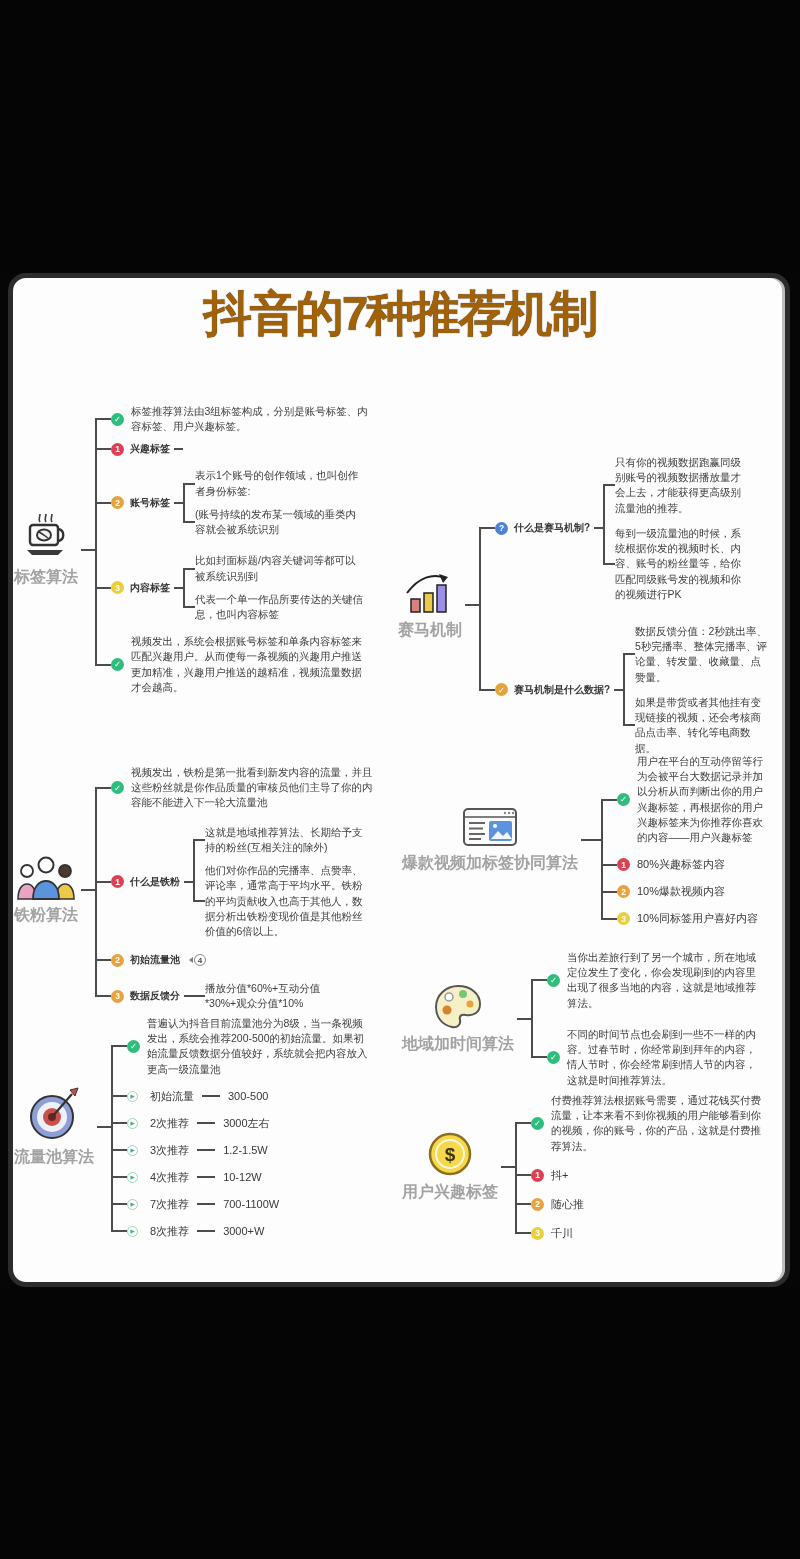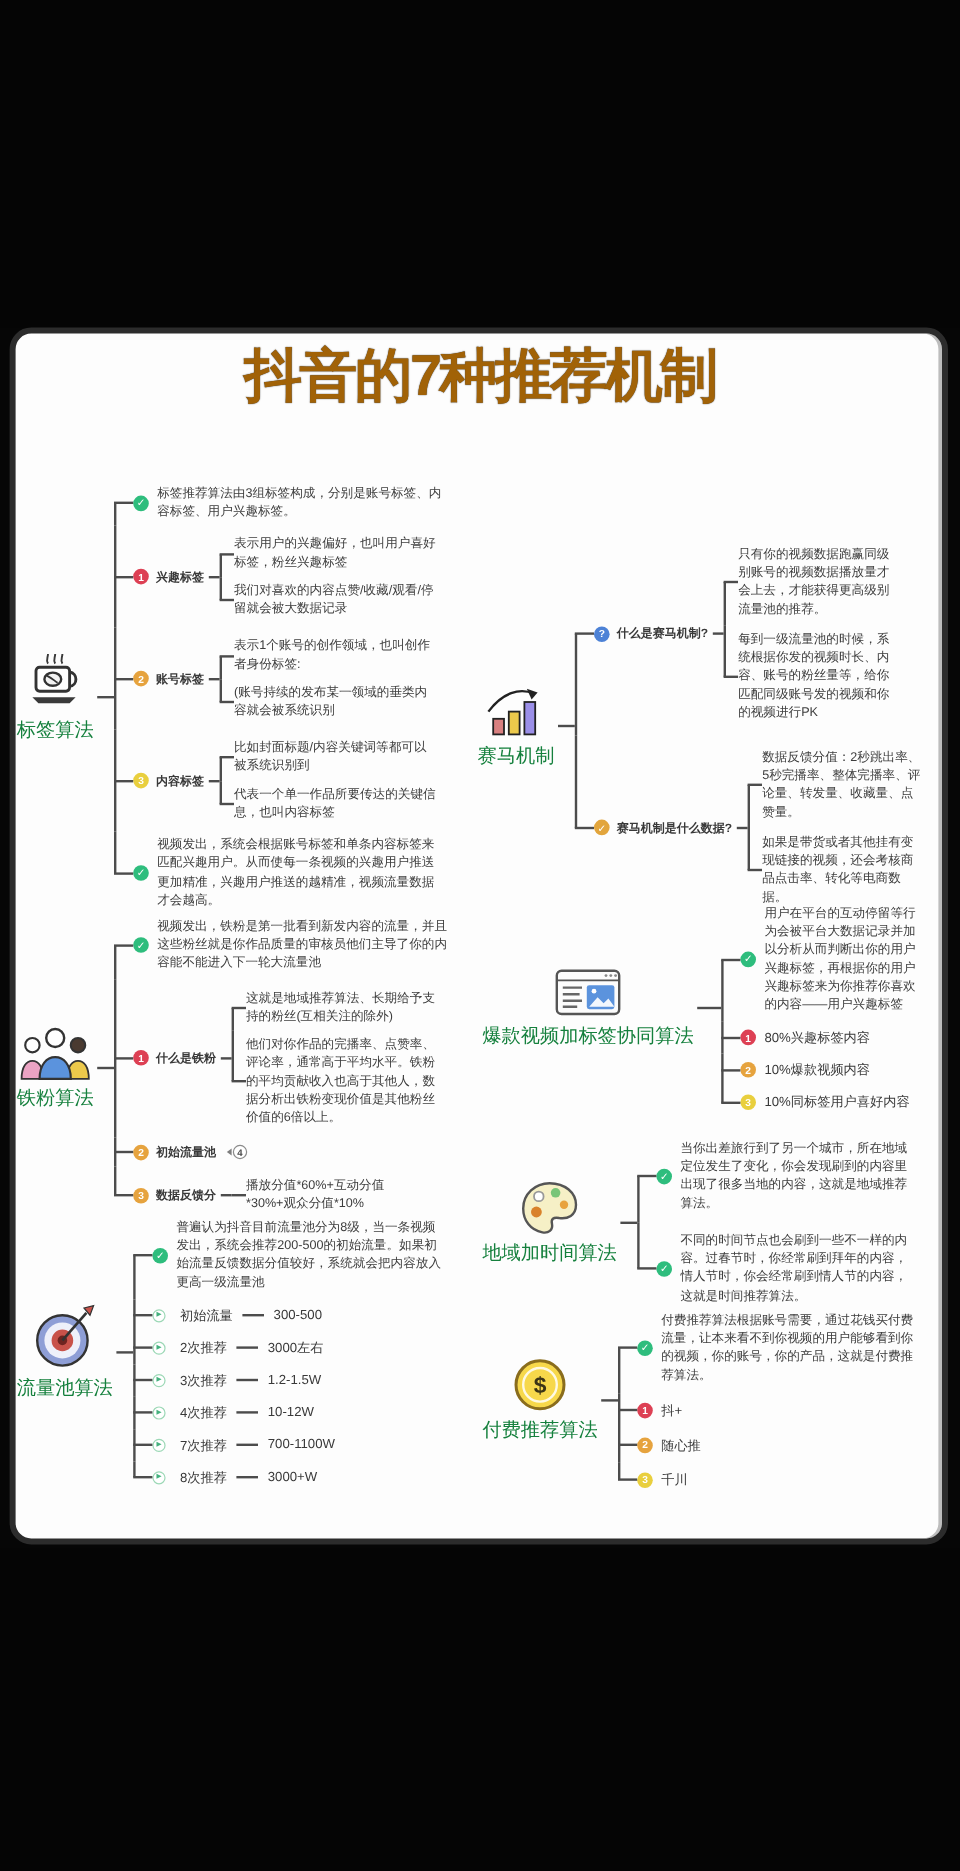--- a/index.html
+++ b/index.html
@@ -22,21 +22,21 @@
     position:absolute; top:286px; left:0; width:800px; margin:0;
     text-align:center; font-size:48px; font-weight:900; color:#a16207;
     letter-spacing:-2px; line-height:1.15;
     text-shadow:0 0 1px #121212;
   }
 
   
   .branch { position:absolute; display:flex; align-items:center; }
   .anchor { display:flex; flex-direction:column; align-items:center; flex-shrink:0; }
   .anchor .icon { margin-bottom:5px; line-height:0; }
-  .s-label { font-size:16px; font-weight:normal; color:#15803d; white-space:nowrap; }
+  .s-label { font-size:16px; font-weight:bold; color:#a3a3a3; white-space:nowrap; }
   .alink { width:14px; height:2px; background:#4c4c4c; flex-shrink:0; margin-left:3px; }
   .kids { display:flex; flex-direction:column; }
   .kid { position:relative; display:flex; align-items:center; padding:5px 0 5px 16px; }
   .kid::before { content:""; position:absolute; left:0; top:0; bottom:0; width:2px; background:#4c4c4c; }
   .kid:first-child::before { top:50%; }
   .kid:last-child::before { bottom:50%; }
   .kid:first-child:last-child::before { display:none; }
   .kid::after { content:""; position:absolute; left:0; top:calc(50% - 1px); width:16px; height:2px; background:#4c4c4c; }
   .kids-n > .kid { padding:4px 0 4px 12px; }
   .kids-n > .kid::after { width:12px; }
@@ -131,28 +131,20 @@
       <div class="leaf">
         <span class="badge b-check">✓</span>
         <p class="txt w-tag">标签推荐算法由3组标签构成，分别是账号标签、内容标签、用户兴趣标签。</p>
       </div>
     </div>
     <div class="kid">
       <div class="row">
         <span class="badge b-red">1</span>
         <span class="n-label">兴趣标签</span>
         <span class="hlink"></span>
-        <div class="kids kids-n">
-          <div class="kid">
-              <p class="txt w-tagn">表示用户的兴趣偏好，也叫用户喜好标签，粉丝兴趣标签</p>
-            </div>
-          <div class="kid">
-              <p class="txt w-tagn">我们对喜欢的内容点赞/收藏/观看/停留就会被大数据记录</p>
-            </div>
-        </div>
       </div>
     </div>
     <div class="kid">
       <div class="row">
         <span class="badge b-orange">2</span>
         <span class="n-label">账号标签</span>
         <span class="hlink"></span>
         <div class="kids kids-n">
           <div class="kid">
               <p class="txt w-tagn">表示1个账号的创作领域，也叫创作者身份标签:</p>
@@ -449,21 +441,21 @@
 
 <div class="branch branch-paid">
   <div class="anchor">
     <span class="icon">
       <svg width="46" height="46" viewBox="0 0 46 46">
         <circle cx="23" cy="23" r="20" fill="#f7d84b" stroke="#8a6d1d" stroke-width="2.5"></circle>
         <circle cx="23" cy="23" r="14" fill="none" stroke="#fff" stroke-width="2" opacity="0.85"></circle>
         <text x="23" y="30" text-anchor="middle" font-size="19" font-weight="bold" fill="#3b3416">$</text>
       </svg>
     </span>
-    <span class="s-label">付费推荐算法</span>
+    <span class="s-label">用户兴趣标签</span>
   </div>
   <span class="alink"></span>
   <div class="kids">
     <div class="kid">
       <div class="leaf">
         <span class="badge b-check">✓</span>
         <p class="txt w-paid">付费推荐算法根据账号需要，通过花钱买付费流量，让本来看不到你视频的用户能够看到你的视频，你的账号，你的产品，这就是付费推荐算法。</p>
       </div>
     </div>
     <div class="kid">

